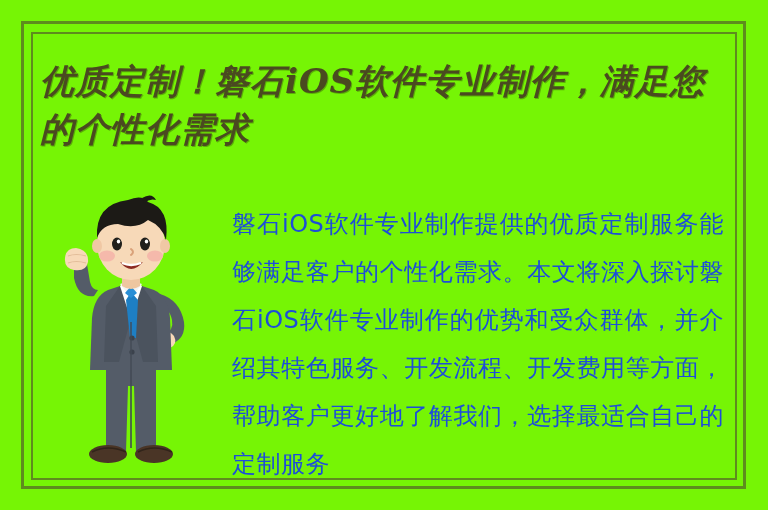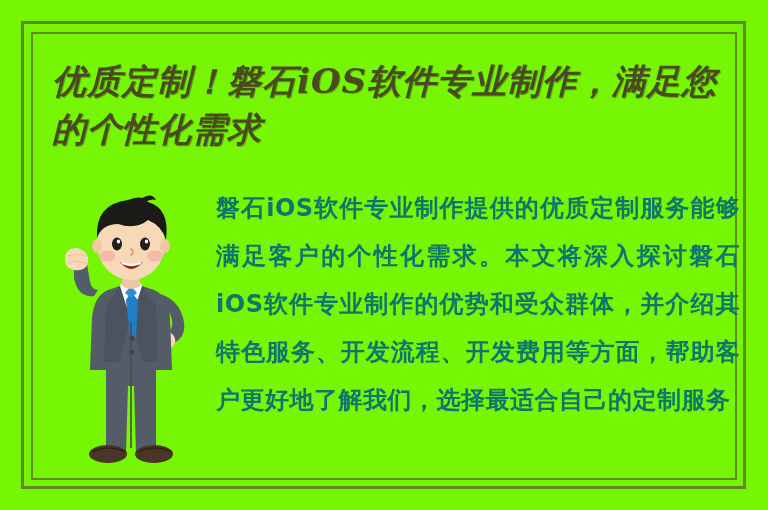--- a/index.html
+++ b/index.html
@@ -39,21 +39,21 @@
     width: 706px;
     height: 448px;
     border: 2px solid #5E8C1E;
     box-sizing: border-box;
     pointer-events: none;
   }
 
   
   .title {
     position: absolute;
-    left: 52px;
+    left: 40px;
     top: 57px;
     width: 690px;
     color: #4A4A20;
     font-family: "DejaVu Serif", "Liberation Serif", serif;
     font-size: 34px;
     font-weight: 700;
     font-style: italic;
     line-height: 1.42;
     letter-spacing: 1px;
     text-shadow: 1px 1px 0 rgba(40,50,10,0.35);
@@ -62,29 +62,28 @@
 
   
   .body-wrap {
     position: absolute;
     left: 216px;
     top: 184px;
     width: 524px;
     height: 290px;
   }
   .body-text {
-    color: #0f766e;
+    color: #1d4ed8;
     font-family: "DejaVu Sans", "Liberation Sans", sans-serif;
     font-size: 24px;
     line-height: 48px;
     letter-spacing: 0.5px;
     text-align: justify;
     text-justify: inter-character;
-    margin: 0;
-    font-weight: bold;
+    margin: 16px;
   }
 
   
   .illustration {
     position: absolute;
     left: 56px;
     top: 186px;
     width: 150px;
     height: 290px;
   }

